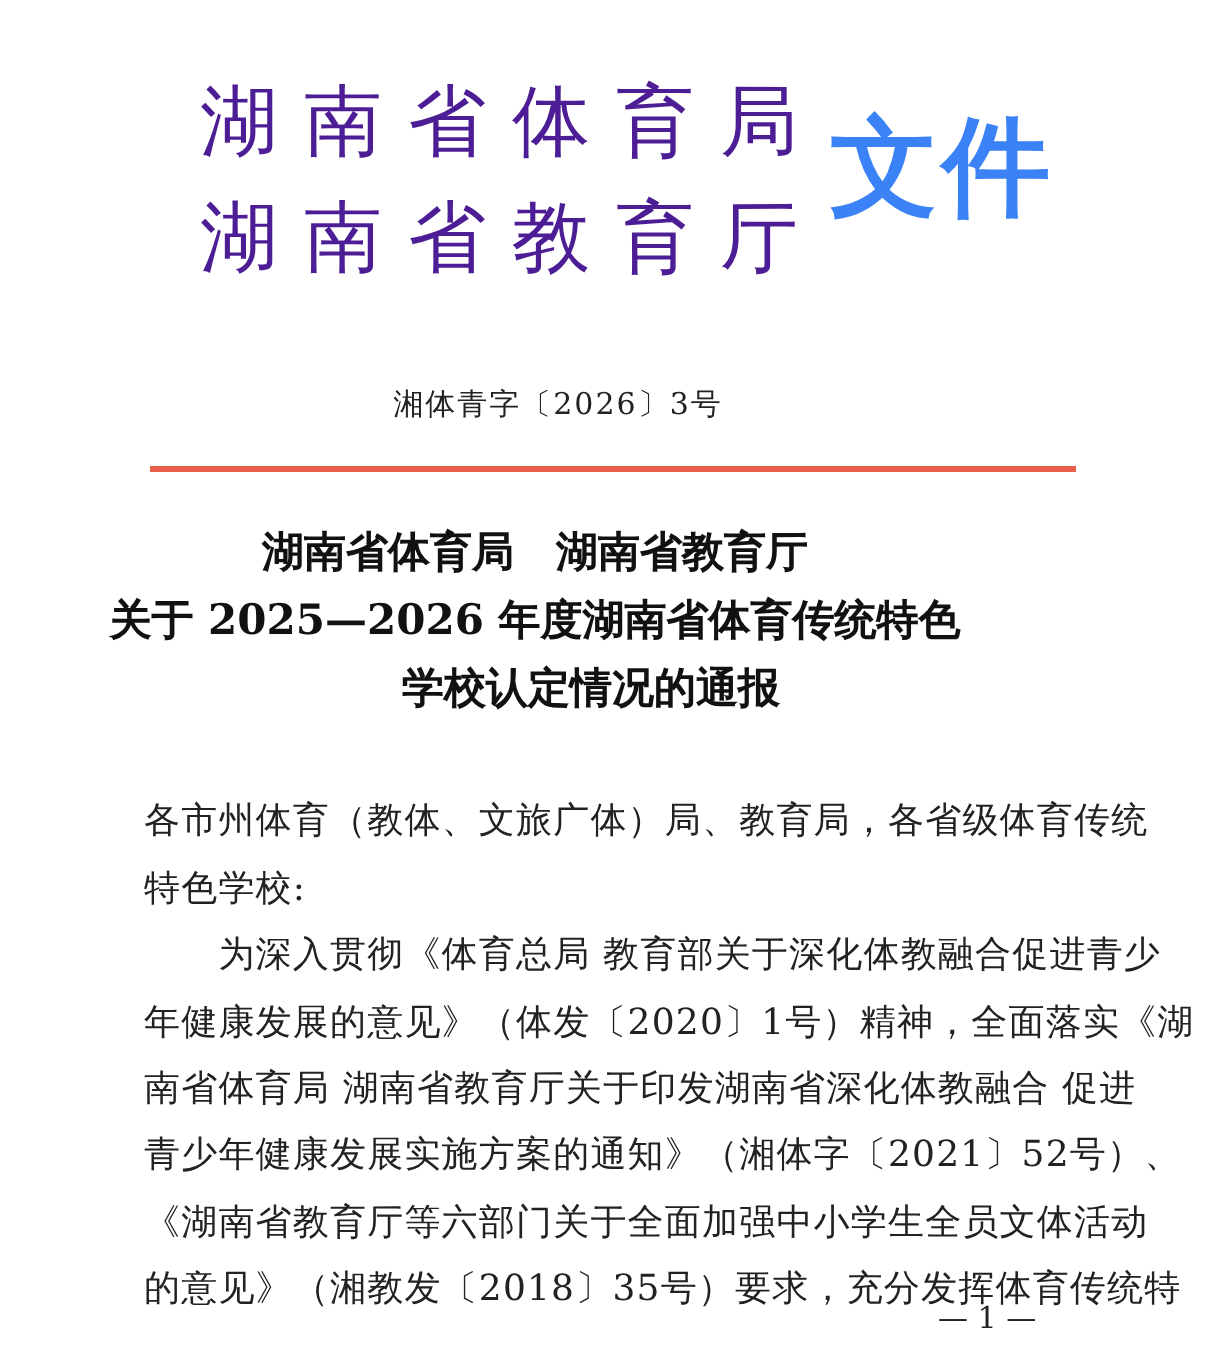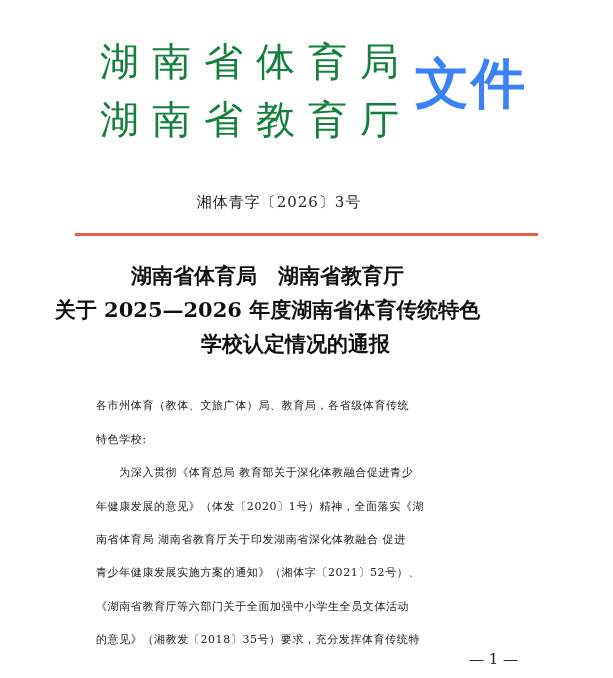--- a/index.html
+++ b/index.html
@@ -1,41 +1,41 @@
 <!DOCTYPE html>
 <html><head>
 <meta charset="utf-8">
 <style>
   html, body { margin:0; padding:0; }
   body {
     width:613px; height:678px; background:#ffffff; position:relative; overflow:hidden;
     font-family: "DejaVu Serif", "Liberation Serif", serif; color:#1a1a1a;
   }
   .hdr-line {
-    position:absolute; left:100px; font-size:39px; letter-spacing:13px; color:#15803d;
+    position:absolute; left:100px; font-size:39px; letter-spacing:13px; color:#4c1d95;
     font-family:"DejaVu Serif", serif; font-weight:normal; white-space:nowrap; line-height:1;
   }
   .hdr1 { top:42px; }
   .hdr2 { top:100px; }
   .wenjian {
     position:absolute; left:415px; top:56px; font-size:54px; color:#3b82f6;
     font-family:"DejaVu Serif", serif; font-weight:bold; letter-spacing:2px; line-height:1;
   }
   .docno {
     position:absolute; left:0; width:558px; top:193px; text-align:center;
     font-size:15px; letter-spacing:1px; color:#222;
     font-family:"DejaVu Serif", serif;
   }
   .sep { position:absolute; left:75px; top:233px; width:463px; height:3px; background:#e8604a; }
   .title { position:absolute; left:0; width:535px; text-align:center; font-weight:bold;
     font-size:21px; color:#111; font-family:"DejaVu Serif", serif; white-space:nowrap; }
   .t1 { top:262px; }
   .t2 { top:296px; }
   .t3 { top:330px;margin-left:28px; }
-  .body-line { position:absolute; left:96px; font-size:11px; color:#222; white-space:nowrap;
+  .body-line { position:absolute; left:72px; font-size:18px; color:#222; white-space:nowrap;
     font-family:"DejaVu Serif", serif; letter-spacing:0.6px; }
   .pageno { position:absolute; left:469px; top:650px; font-size:15px; color:#222; font-family:"DejaVu Serif", serif; }
 </style>
 </head>
 <body>
 
 <div>
   <div class="hdr-line hdr1">湖南省体育局</div>
   <div class="hdr-line hdr2">湖南省教育厅</div>
   <div class="wenjian">文件</div>

